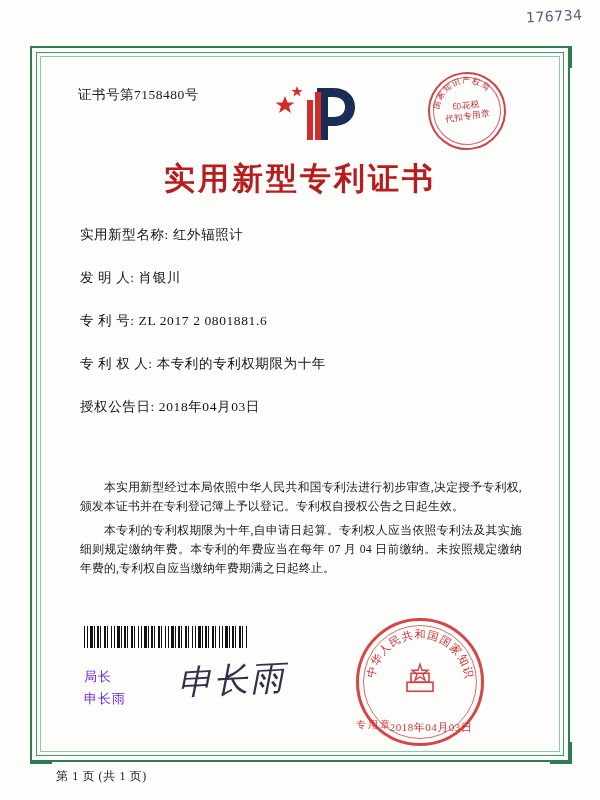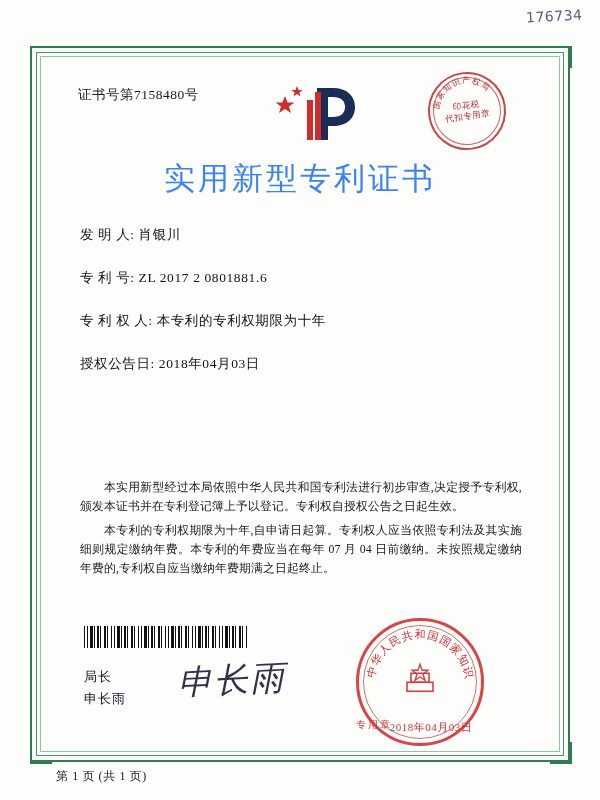--- a/index.html
+++ b/index.html
@@ -144,23 +144,23 @@
     letter-spacing: 0.5px;
   }
 
   .title {
     position: absolute;
     left: 0;
     top: 92px;
     width: 488px;
     text-align: center;
     font-size: 31px;
-    font-weight: normal;
+    font-weight: bold;
     letter-spacing: 3px;
-    color: #3b82f6;
+    color: #b91c1c;
   }
 
   .fields {
     position: absolute;
     left: 24px;
     top: 160px;
     width: 440px;
   }
   .field-row {
     font-size: 13.5px;
@@ -210,21 +210,21 @@
         #111 10px, #111 11px, #fff 11px, #fff 13.5px);
   }
 
   
   .sig-label {
     position: absolute;
     left: 28px;
     top: 600px;
     font-size: 13px;
     line-height: 22px;
-    color: #0f172a;
+    color: #6d28d9;
     letter-spacing: 1px;
   }
   .signature {
     position: absolute;
     left: 122px;
     top: 590px;
     width: 170px;
     height: 52px;
     color: #1c1c3a;
     font-size: 34px;
@@ -340,20 +340,24 @@
         <text font-size="8" fill="#c0252b" letter-spacing="1.4">
           <textPath href="#arcpath" startOffset="6%">国家知识产权局</textPath>
         </text>
       </svg>
       <div class="mid-text">印花税<br>代扣专用章</div>
     </div>
 
     <div class="title">实用新型专利证书</div>
 
     <div class="fields">
+      <div class="field-row">
+        <span class="field-label">实用新型名称:</span>
+        <span class="field-value">红外辐照计</span>
+      </div>
       <div class="field-row">
         <span class="field-label">发 明 人:</span>
         <span class="field-value">肖银川</span>
       </div>
       <div class="field-row">
         <span class="field-label">专 利 号:</span>
         <span class="field-value">ZL 2017 2 0801881.6</span>
       </div>
       <div class="field-row">
         <span class="field-label">专 利 权 人:</span>

